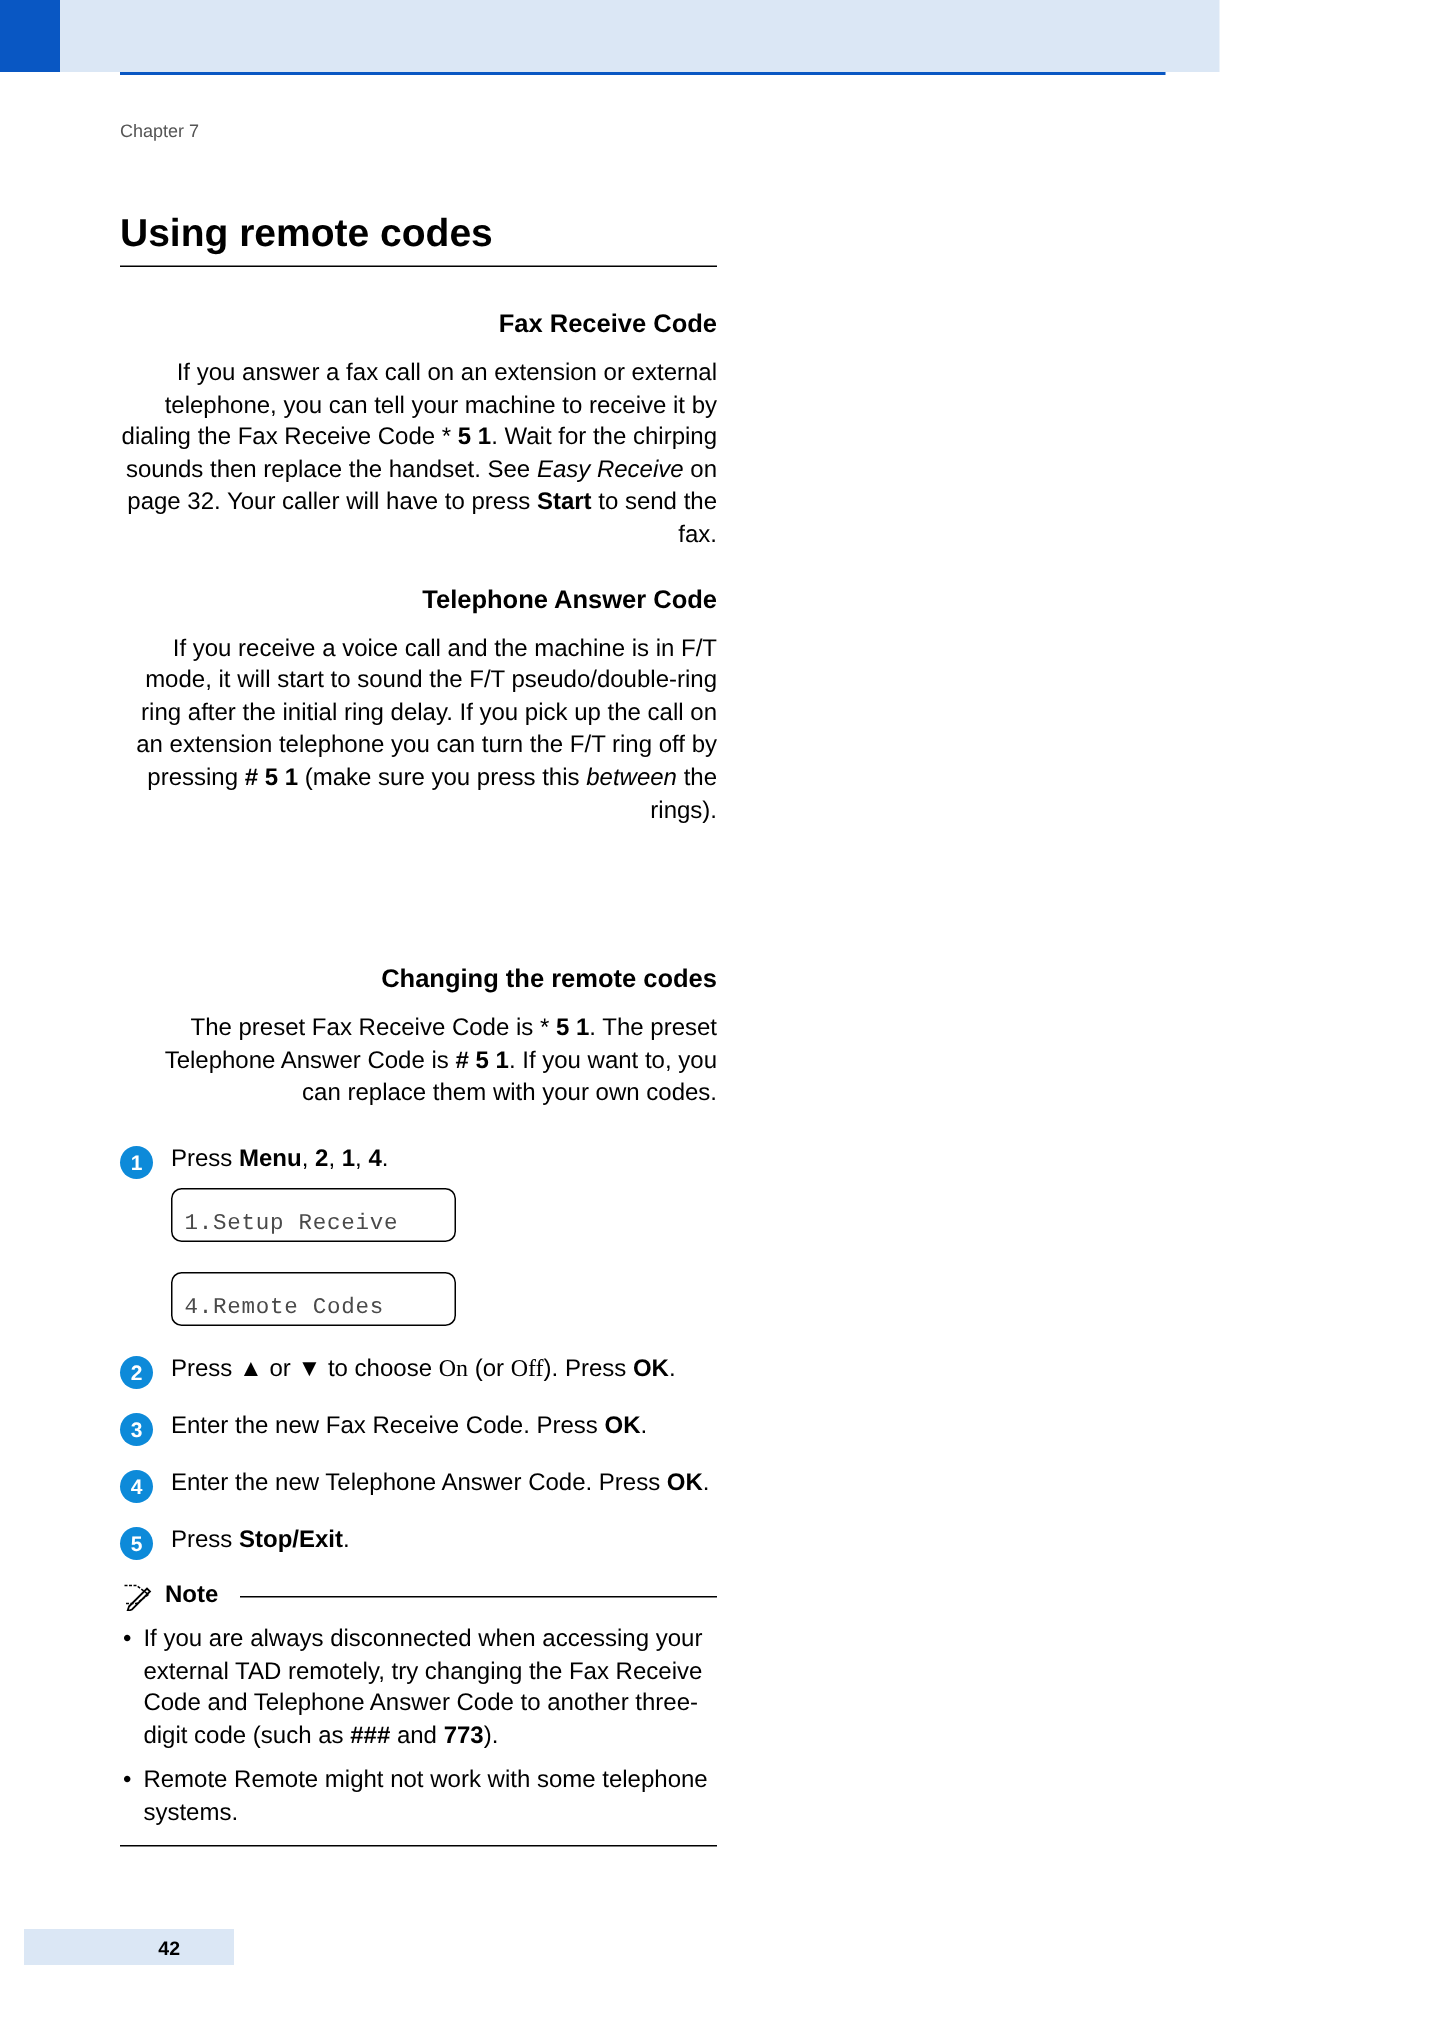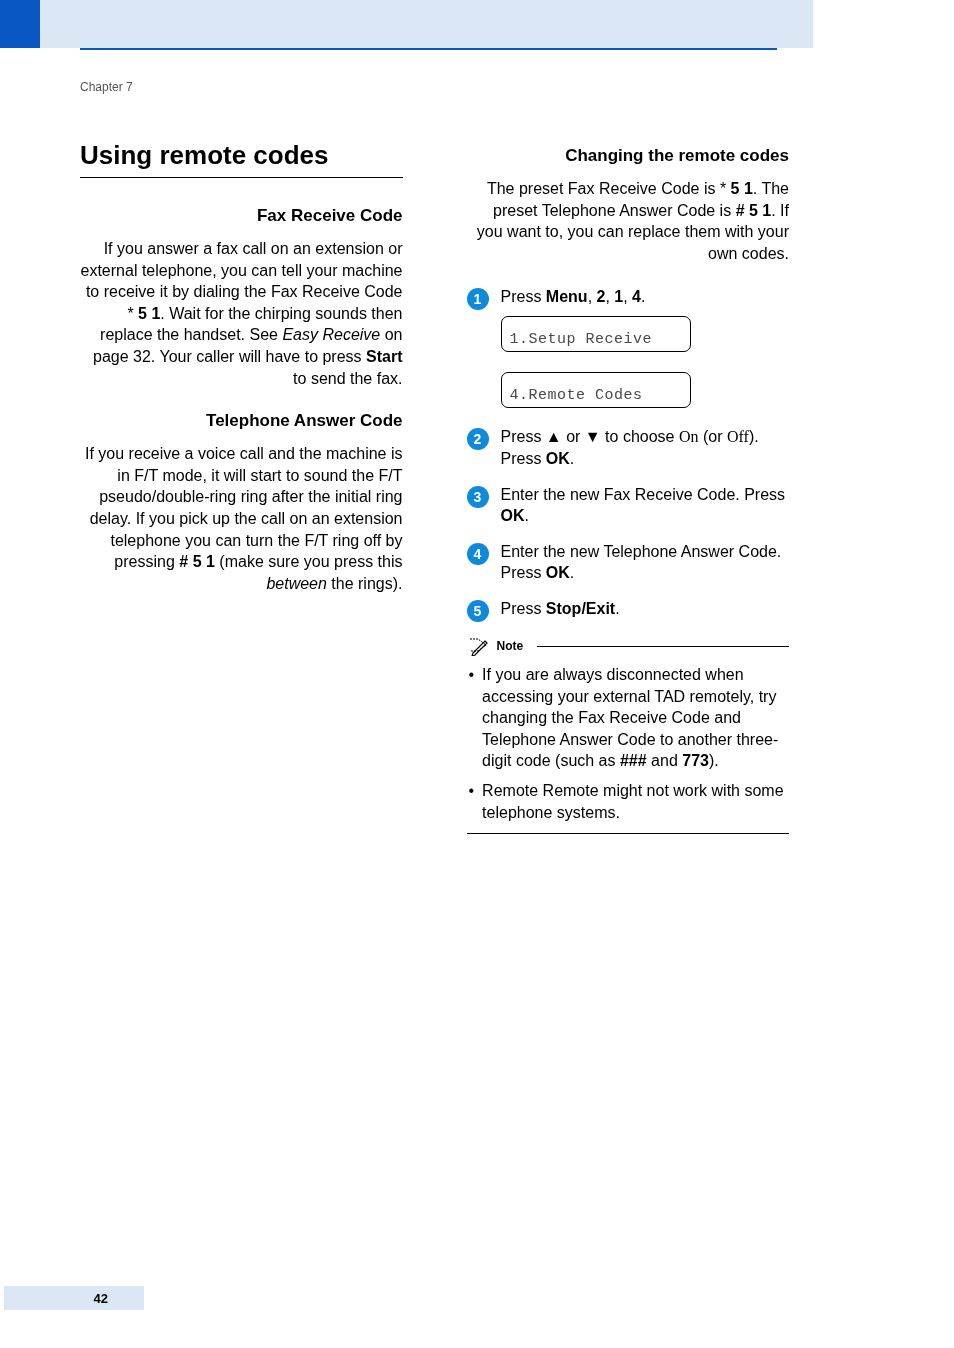--- a/index.html
+++ b/index.html
@@ -36,23 +36,24 @@
     position: absolute;
     top: 80px;
     left: 80px;
     font-size: 12px;
     color: #555;
   }
   .content {
     position: absolute;
     top: 140px;
     left: 80px;
-    right: 24px;
+    right: 40px;
     display: flex;
     gap: 64px;
+    flex-direction: column;
   }
   .col { width: 398px; }
   h1 {
     font-size: 26px;
     font-weight: bold;
     margin-bottom: 6px;
   }
   .h1-rule {
     border-top: 1px solid #000;
     margin-bottom: 28px;
@@ -116,21 +117,21 @@
     align-items: center;
     gap: 8px;
     margin-bottom: 8px;
   }
   .note-icon {
     width: 22px;
     height: 20px;
     position: relative;
   }
   .note-icon svg { display: block; }
-  .note-title { font-size: 12px; font-weight: bold; }
+  .note-title { font-size: 16px; font-weight: bold; }
   .note-rule {
     flex: 1;
     border-top: 1px solid #000;
     height: 0;
     margin-left: 6px;
   }
   .note-body {
     font-size: 16px;
     line-height: 1.35;
     margin-bottom: 10px;
@@ -141,21 +142,21 @@
     gap: 8px;
     margin-bottom: 8px;
   }
   .note-body .bullet .dot { flex: 0 0 auto; }
   .note-end-rule {
     border-top: 1px solid #000;
     margin-top: 4px;
   }
   .page-number-bar {
     position: absolute;
-    left: 4px;
+    left: 16px;
     bottom: 38px;
     width: 140px;
     height: 24px;
     background: #dbe7f5;
     display: flex;
     align-items: center;
     justify-content: flex-end;
     padding-right: 36px;
     font-size: 13px;
     font-weight: bold;

